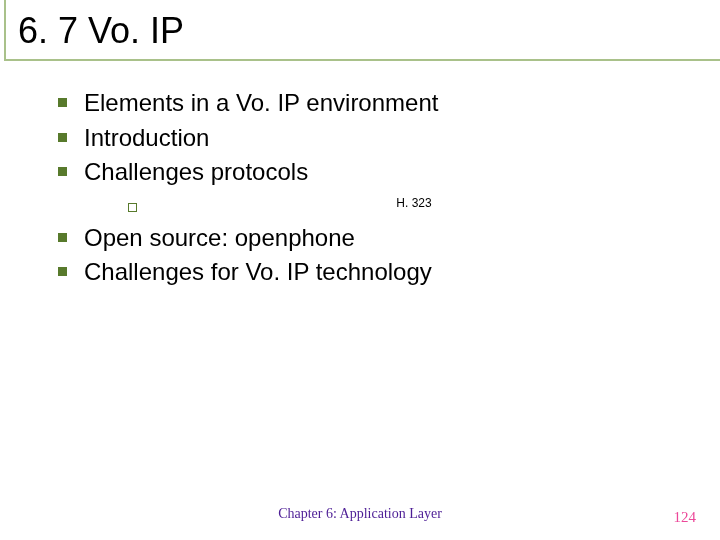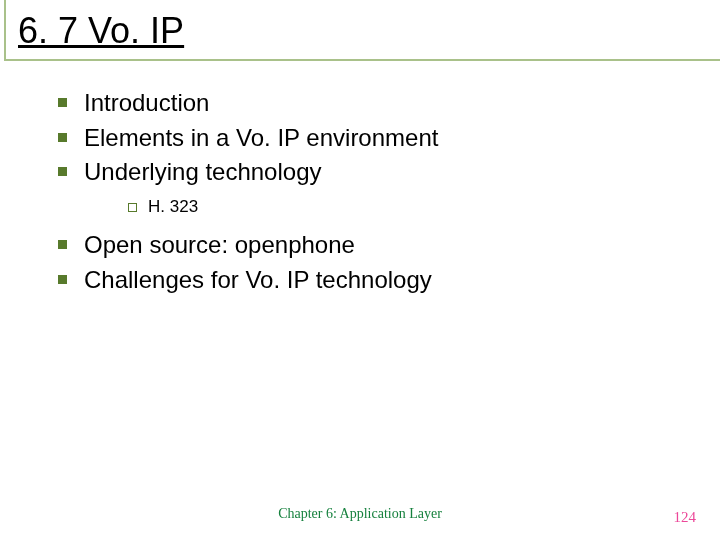--- a/index.html
+++ b/index.html
@@ -12,21 +12,20 @@
   }
   .slide {
     width: 720px;
     height: 540px;
     position: relative;
     padding: 8px 0 0 0;
   }
   .title-wrap {
     position: relative;
     padding: 0 0 10px 18px;
-    text-decoration: underline;
   }
   .title-wrap::before {
     content: "";
     position: absolute;
     left: 4px;
     top: -8px;
     bottom: 0;
     width: 2px;
     background: #a9c18a;
   }
@@ -68,24 +67,25 @@
     width: 9px;
     height: 9px;
     background: #587a2c;
   }
   ul.level2 {
     list-style: none;
     padding: 6px 0 8px 42px;
   }
   ul.level2 > li {
     position: relative;
-    font-size: 17px;
+    font-size: 12px;
     color: #000;
     line-height: 1.45;
     padding-left: 22px;
+    text-align: center;
   }
   ul.level2 > li::before {
     content: "";
     position: absolute;
     left: 2px;
     top: 8px;
     width: 7px;
     height: 7px;
     border: 1px solid #587a2c;
     background: #fff;
@@ -100,21 +100,21 @@
     right: 0;
     height: 20px;
   }
   .footer-center {
     position: absolute;
     left: 0;
     right: 0;
     text-align: center;
     font-family: "Times New Roman", Times, serif;
     font-size: 14px;
-    color: #15803d;
+    color: #4c1d95;
   }
   .footer-right {
     position: absolute;
     right: 24px;
     bottom: 0;
     font-family: "Times New Roman", Times, serif;
     font-size: 15px;
     color: #ec4899;
   }
 </style>
@@ -124,27 +124,27 @@
 <div class="slide">
 
   <div class="title-wrap">
     <h1 class="title">6. 7 Vo. IP</h1>
   </div>
 
   <div class="content">
 
     <ul class="level1">
       <li>
+        <span>Elements in a Vo. IP environment</span>
+      </li>
+      <li>
         <span>Introduction</span>
       </li>
       <li>
-        <span>Elements in a Vo. IP environment</span>
-      </li>
-      <li>
-        <span>Underlying technology</span>
+        <span>Challenges protocols</span>
         <ul class="level2">
           <li>
             <span>H. 323</span>
           </li>
         </ul>
       </li>
     </ul>
 
     <ul class="level1 level1-block2">
       <li>

